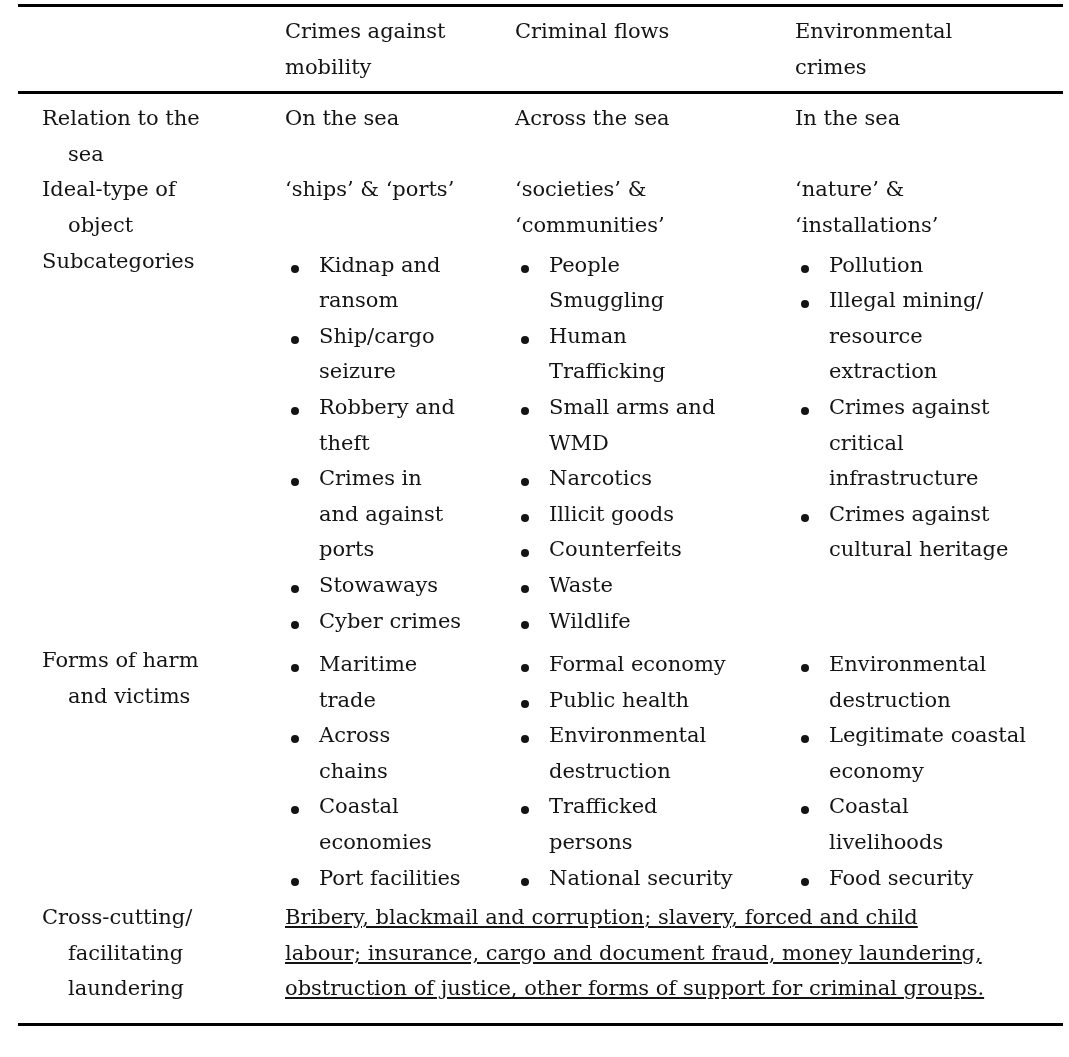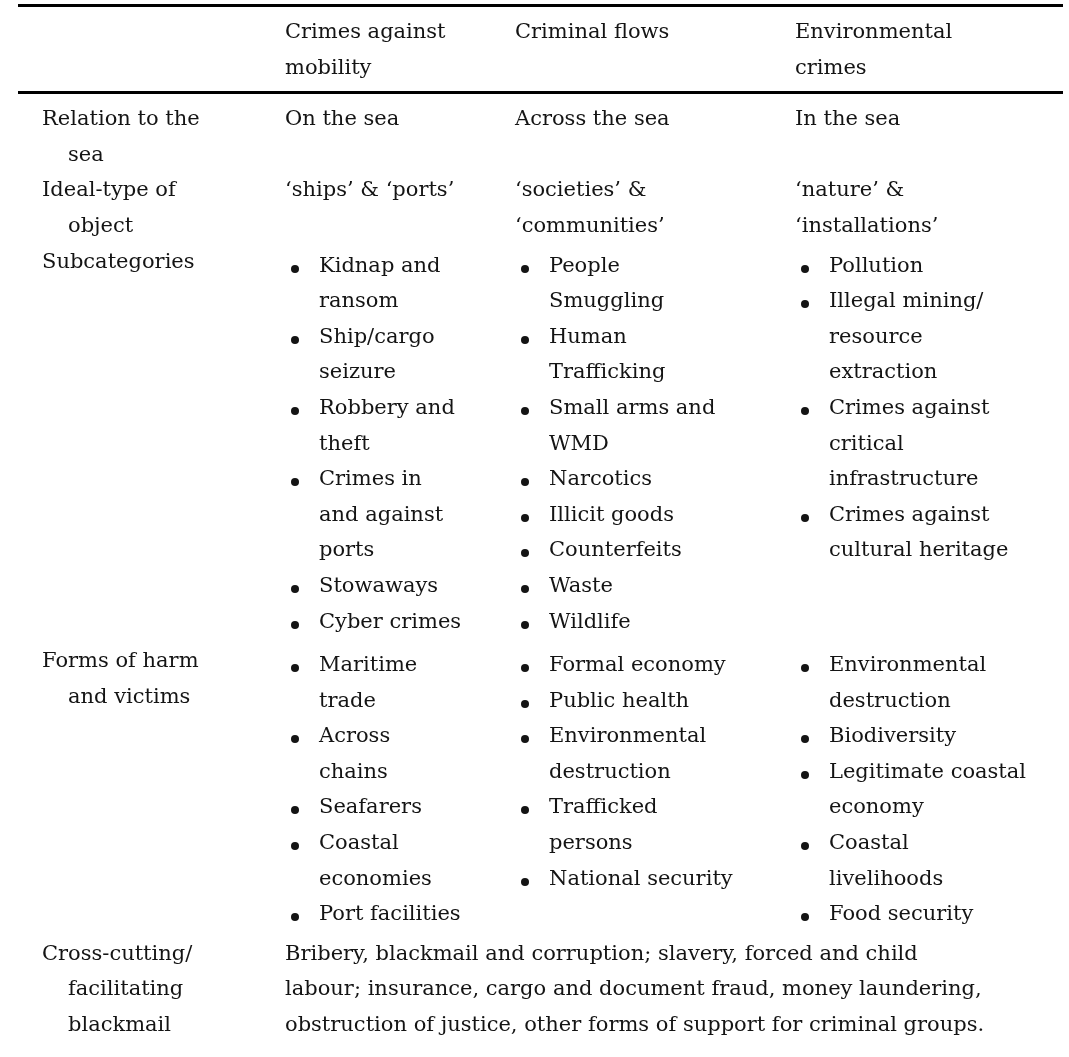--- a/index.html
+++ b/index.html
@@ -58,20 +58,21 @@
     left: 2px;
     top: 17px;
     width: 8px;
     height: 8px;
     border-radius: 50%;
     background: var(--text-color, #141414);
   }
   .span-cell {
     grid-column: 2 / 5;
     white-space: pre-line;
+    text-decoration: underline;
   }
 </style>
 </head>
 <body style="background: rgb(255, 255, 255);">
 
 <div class="table">
 
   <div class="hdr-row">
     <div class="cell"></div>
     <div class="cell">Crimes against
@@ -119,34 +120,34 @@
 critical
 infrastructure</li><li>Crimes against
 cultural heritage</li></ul>
     </div>
 
     <div class="row">
       <div class="label-cell">Forms of harm
 and victims</div>
       <ul class="bullets cell"><li>Maritime
 trade</li><li>Across
-chains</li><li>Seafarers</li><li>Coastal
+chains</li><li>Coastal
 economies</li><li>Port facilities</li></ul>
       <ul class="bullets cell"><li>Formal economy</li><li>Public health</li><li>Environmental
 destruction</li><li>Trafficked
 persons</li><li>National security</li></ul>
       <ul class="bullets cell"><li>Environmental
-destruction</li><li>Biodiversity</li><li>Legitimate coastal
+destruction</li><li>Legitimate coastal
 economy</li><li>Coastal
 livelihoods</li><li>Food security</li></ul>
     </div>
 
     <div class="row">
       <div class="label-cell">Cross-cutting/
 facilitating
-blackmail</div>
+laundering</div>
       <div class="span-cell">Bribery, blackmail and corruption; slavery, forced and child
 labour; insurance, cargo and document fraud, money laundering,
 obstruction of justice, other forms of support for criminal groups.</div>
     </div>
 
   </div>
 </div>
 
 </body></html>

